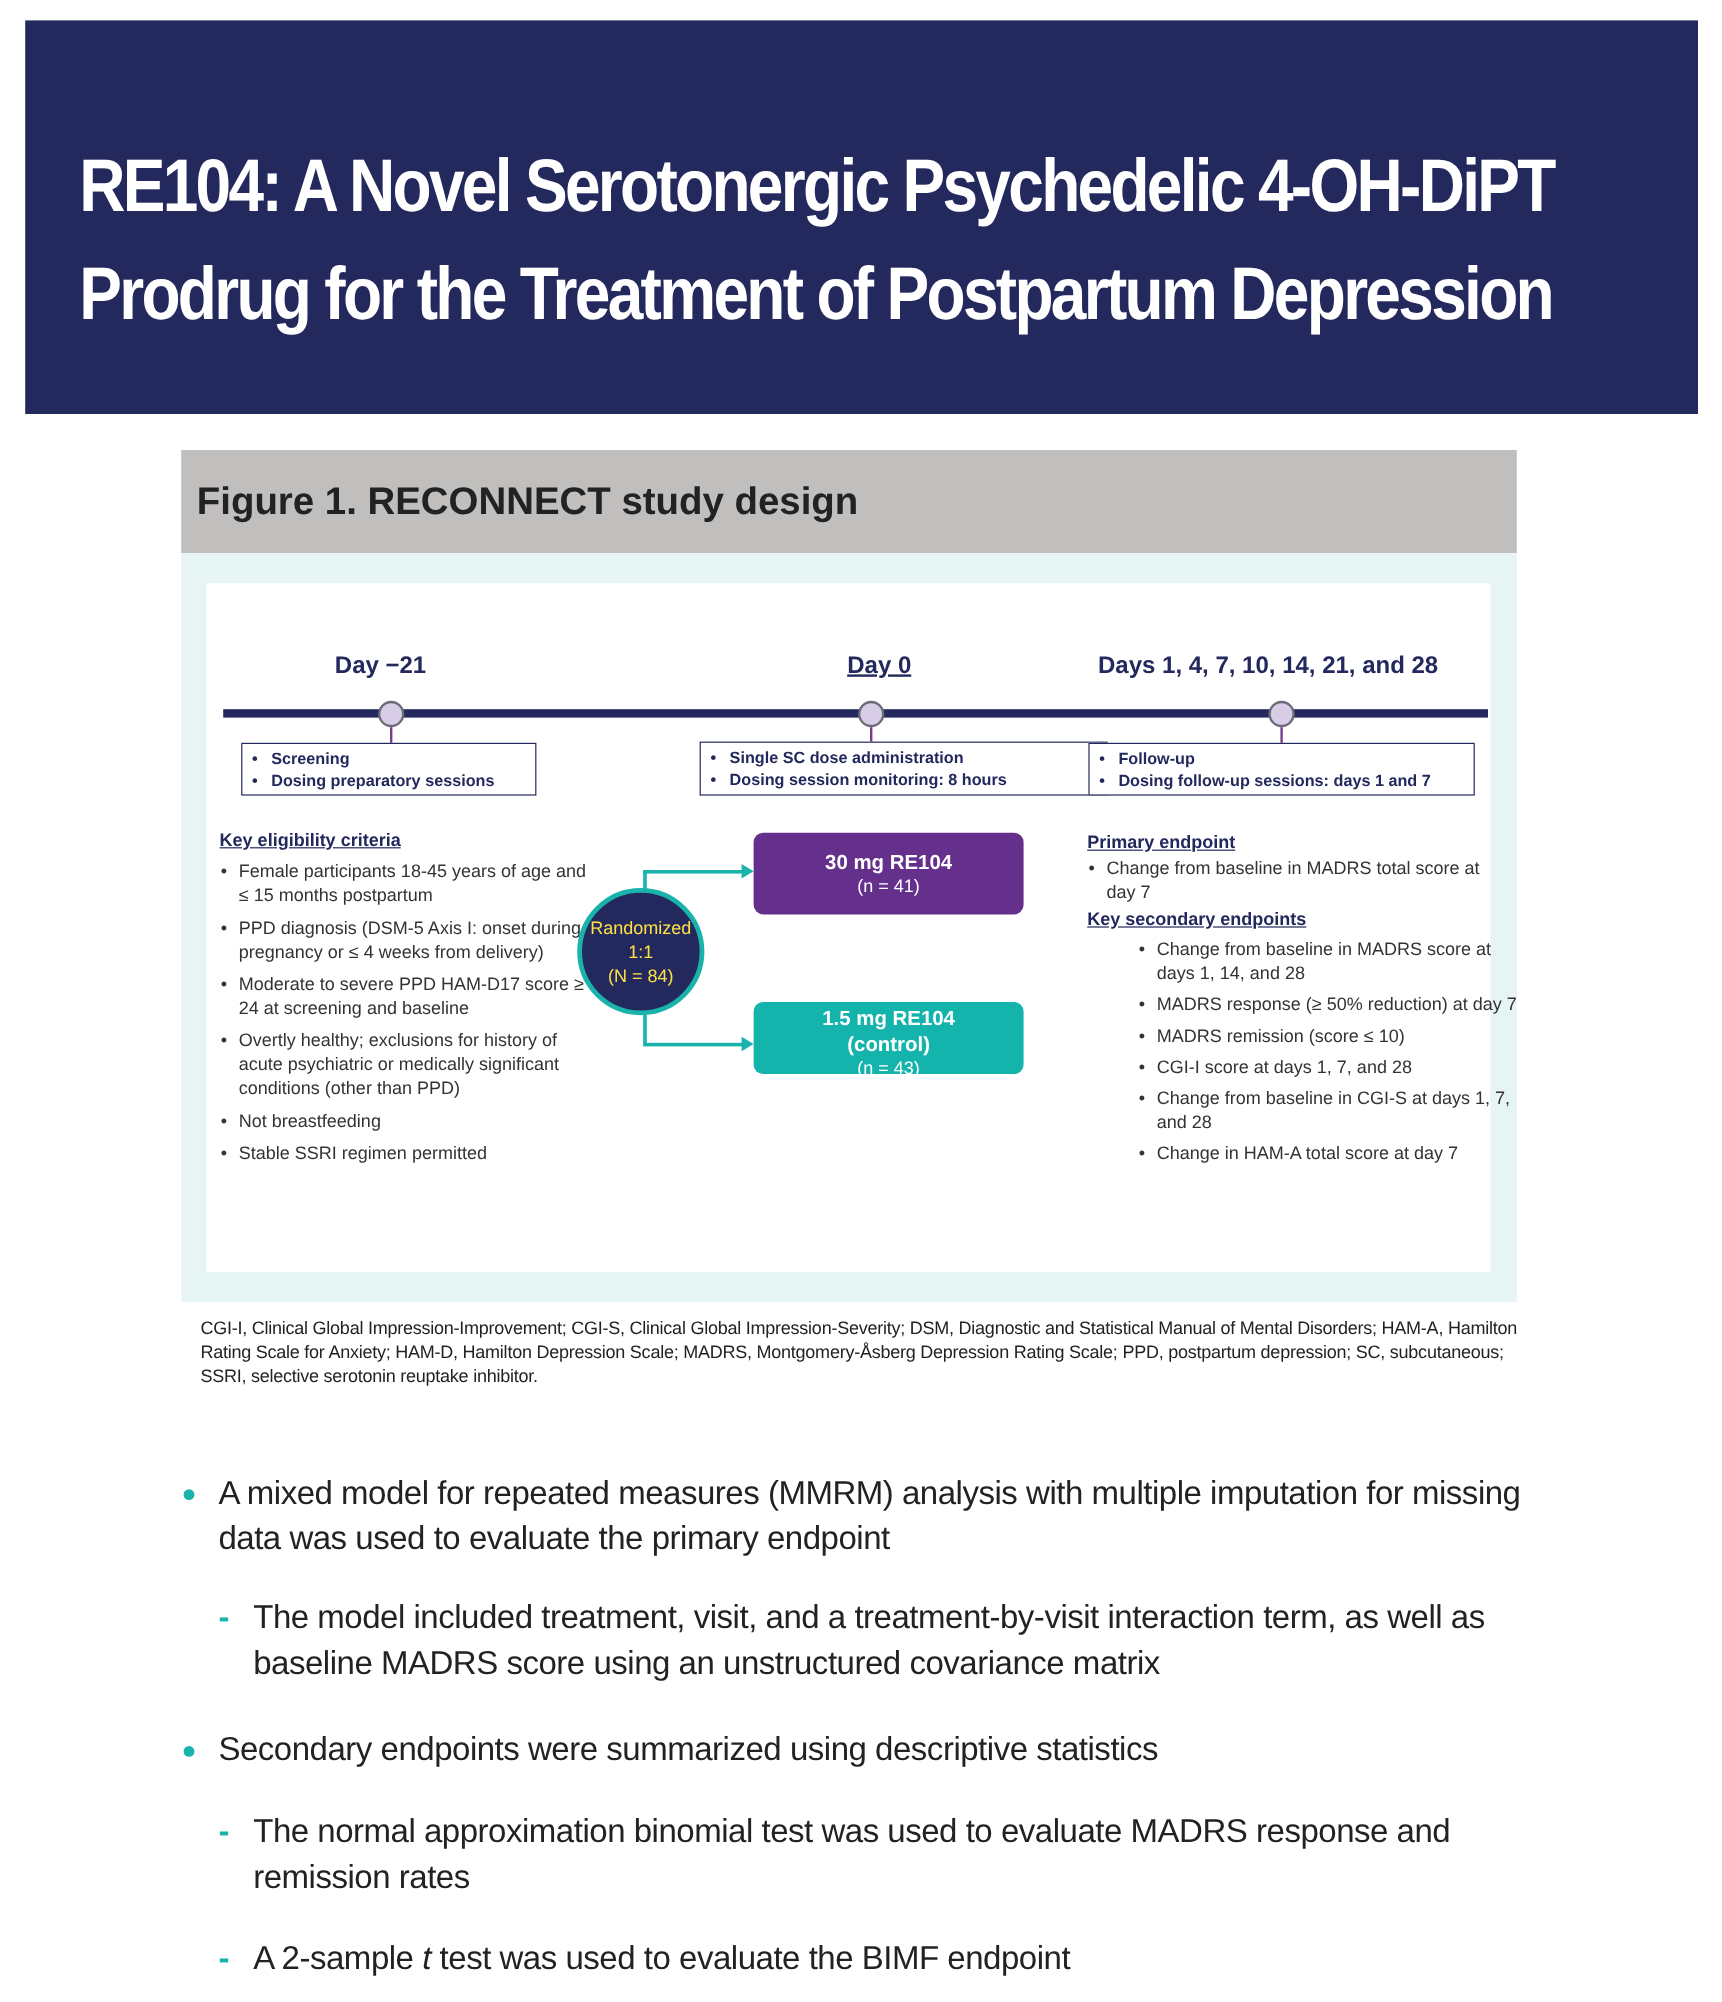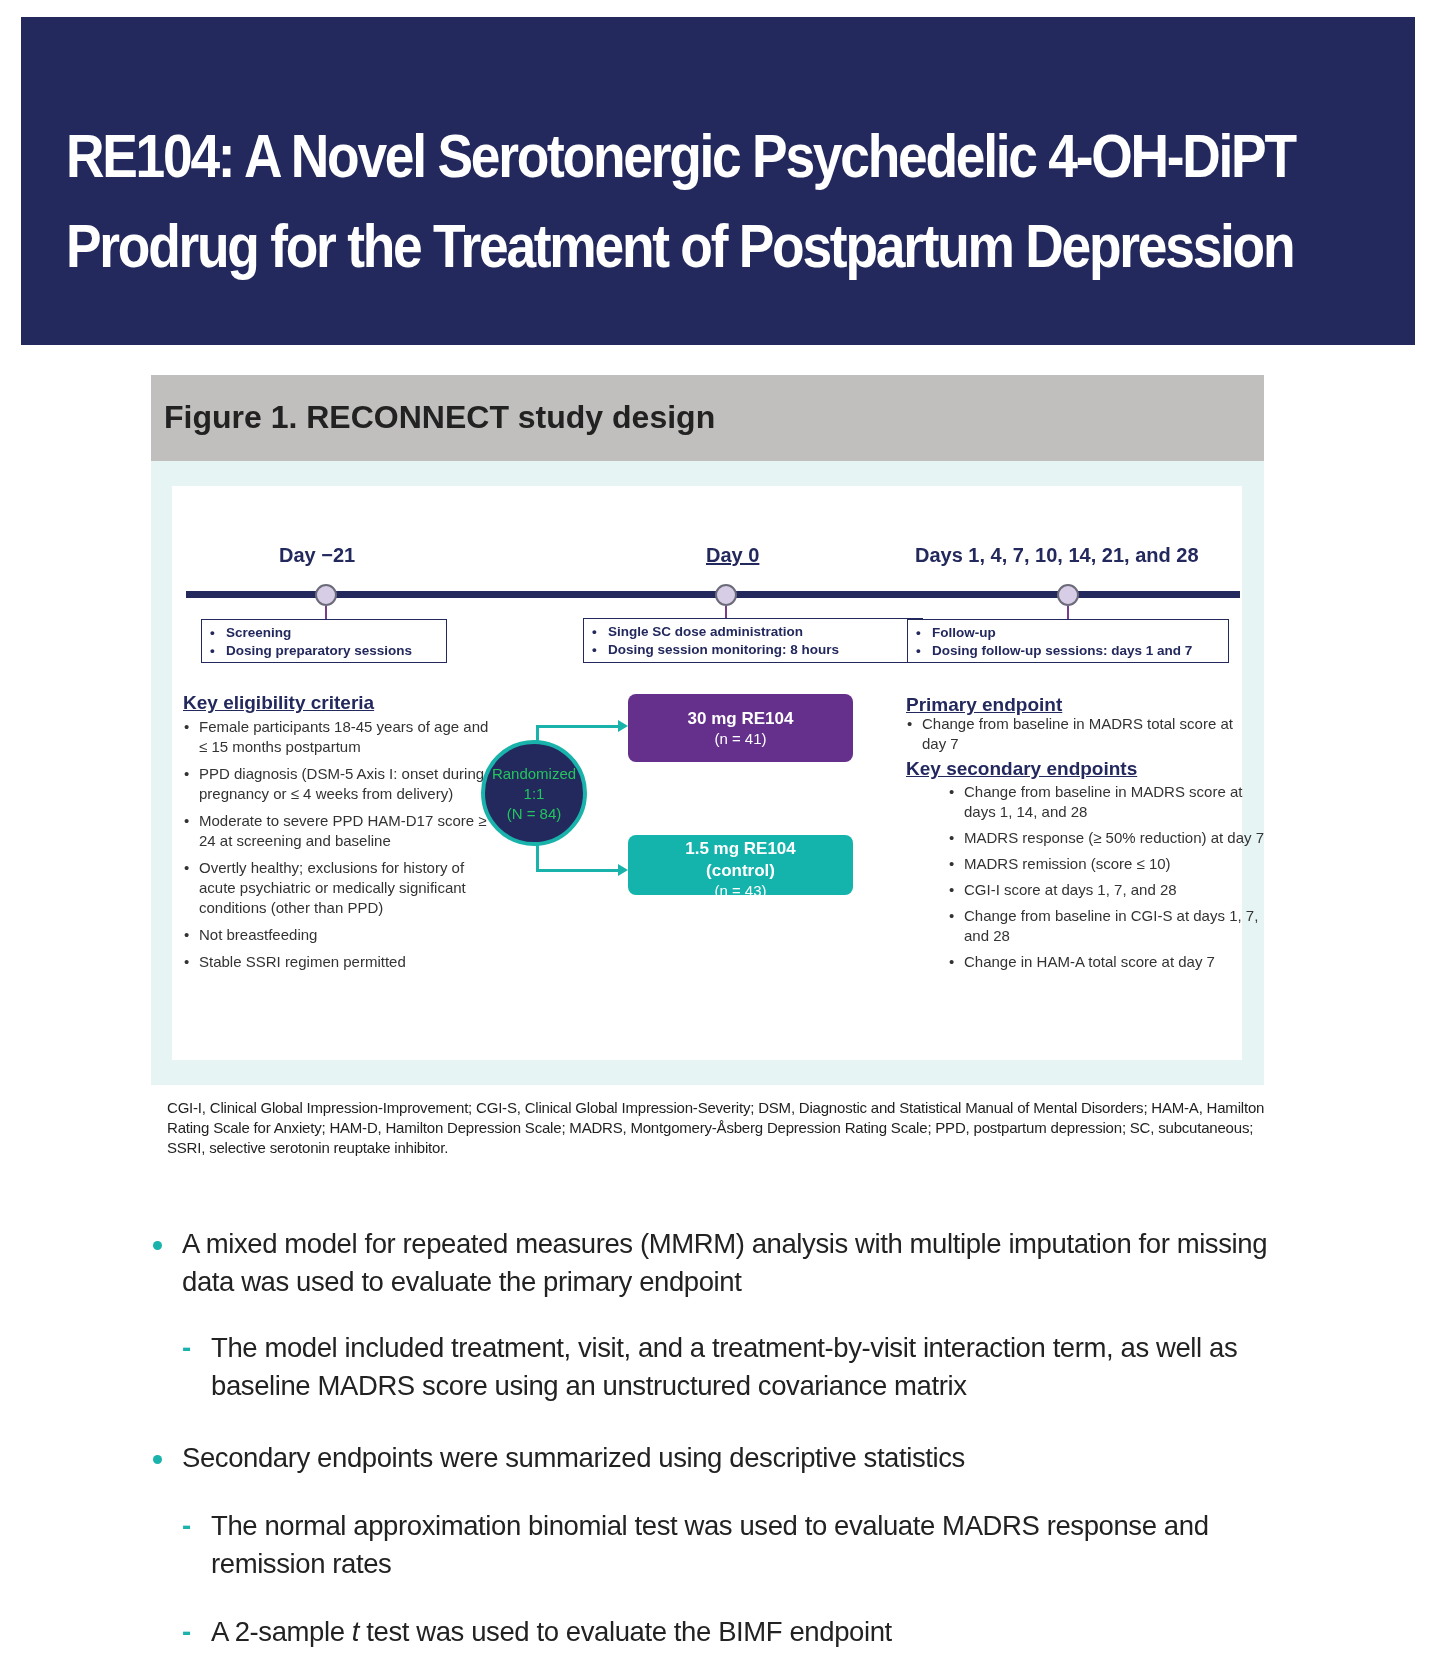--- a/index.html
+++ b/index.html
@@ -16,27 +16,27 @@
   .figure-inner { left: 172px; top: 486px; width: 1070px; height: 574px; background: #ffffff; }
 
   .day-label { font-size: 20px; font-weight: bold; color: #23285d; white-space: nowrap; }
   .timeline { left: 186px; top: 591px; width: 1054px; height: 7px; background: #23285d; }
   .node { width: 18px; height: 18px; border-radius: 50%; background: #d8cde6; border: 2px solid #6b6b7a; }
   .stem { width: 2px; background: #7a3c8c; }
   .phase-box { border: 1.5px solid #23285d; background: #fff; font-size: 13.5px; font-weight: bold; color: #23285d; padding: 4px 8px; box-sizing: border-box; line-height: 18px; }
   .phase-box .li { white-space: nowrap; }
   .phase-box .li::before { content: "•"; display: inline-block; width: 16px; }
 
-  .section-head { font-size: 19px; font-weight: bold; color: #23285d; text-decoration: underline; white-space: nowrap; }
+  .section-head { font-size: 15px; font-weight: bold; color: #23285d; text-decoration: underline; white-space: nowrap; }
   .blist { font-size: 15px; color: #333; line-height: 20px; }
   .blist .item { position: relative; padding-left: 16px; margin-bottom: 7px; }
   .blist .item::before { content: "•"; position: absolute; left: 1px; top: 0; }
   .blist.tight .item { margin-bottom: 6px; }
 
-  .rand-circle { left: 481px; top: 740px; width: 106px; height: 106px; border-radius: 50%; background: #23285d; border: 4px solid #1ab3ab; color: #22c55e; text-align: center; font-size: 15px; line-height: 20px; box-sizing: border-box; padding-top: 20px; }
+  .rand-circle { left: 481px; top: 740px; width: 106px; height: 106px; border-radius: 50%; background: #23285d; border: 4px solid #1ab3ab; color: #fde047; text-align: center; font-size: 15px; line-height: 20px; box-sizing: border-box; padding-top: 20px; }
   .arm { border-radius: 8px; color: #fff; text-align: center; }
   .arm .name { font-size: 17px; font-weight: bold; line-height: 22px; }
   .arm .n { font-size: 15px; line-height: 18px; }
   .arm-purple { left: 628px; top: 694px; width: 225px; height: 68px; background: #652f8c; padding-top: 14px; box-sizing: border-box; }
   .arm-teal { left: 628px; top: 835px; width: 225px; height: 60px; background: #14b4ad; padding-top: 3px; box-sizing: border-box; }
   .conn { background: #1ab3ab; }
 
   .footnote { left: 167px; top: 1098px; width: 1110px; font-size: 15px; line-height: 20px; color: #222; letter-spacing: -0.2px; }
 
   .bullets { left: 150px; top: 1213px; width: 1150px; font-size: 27.5px; color: #222; letter-spacing: -0.4px; }

